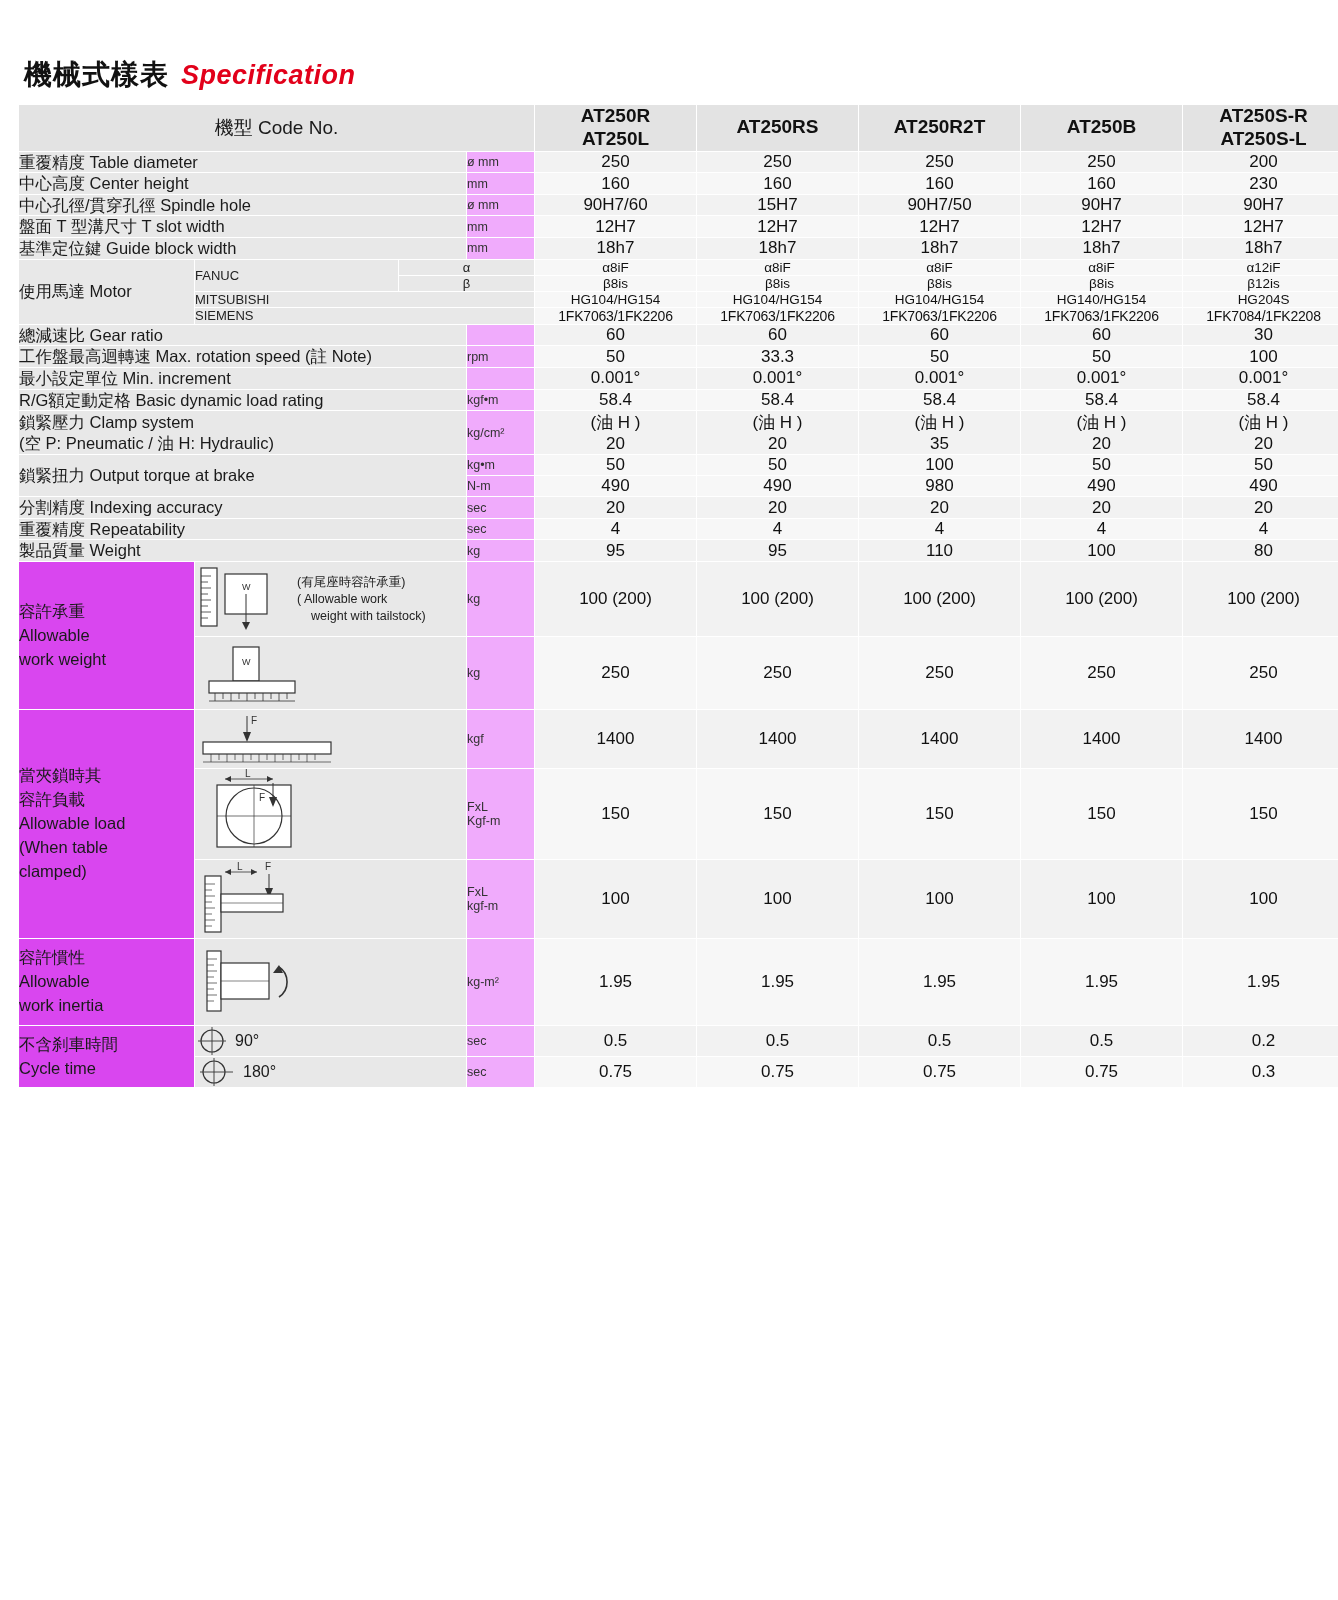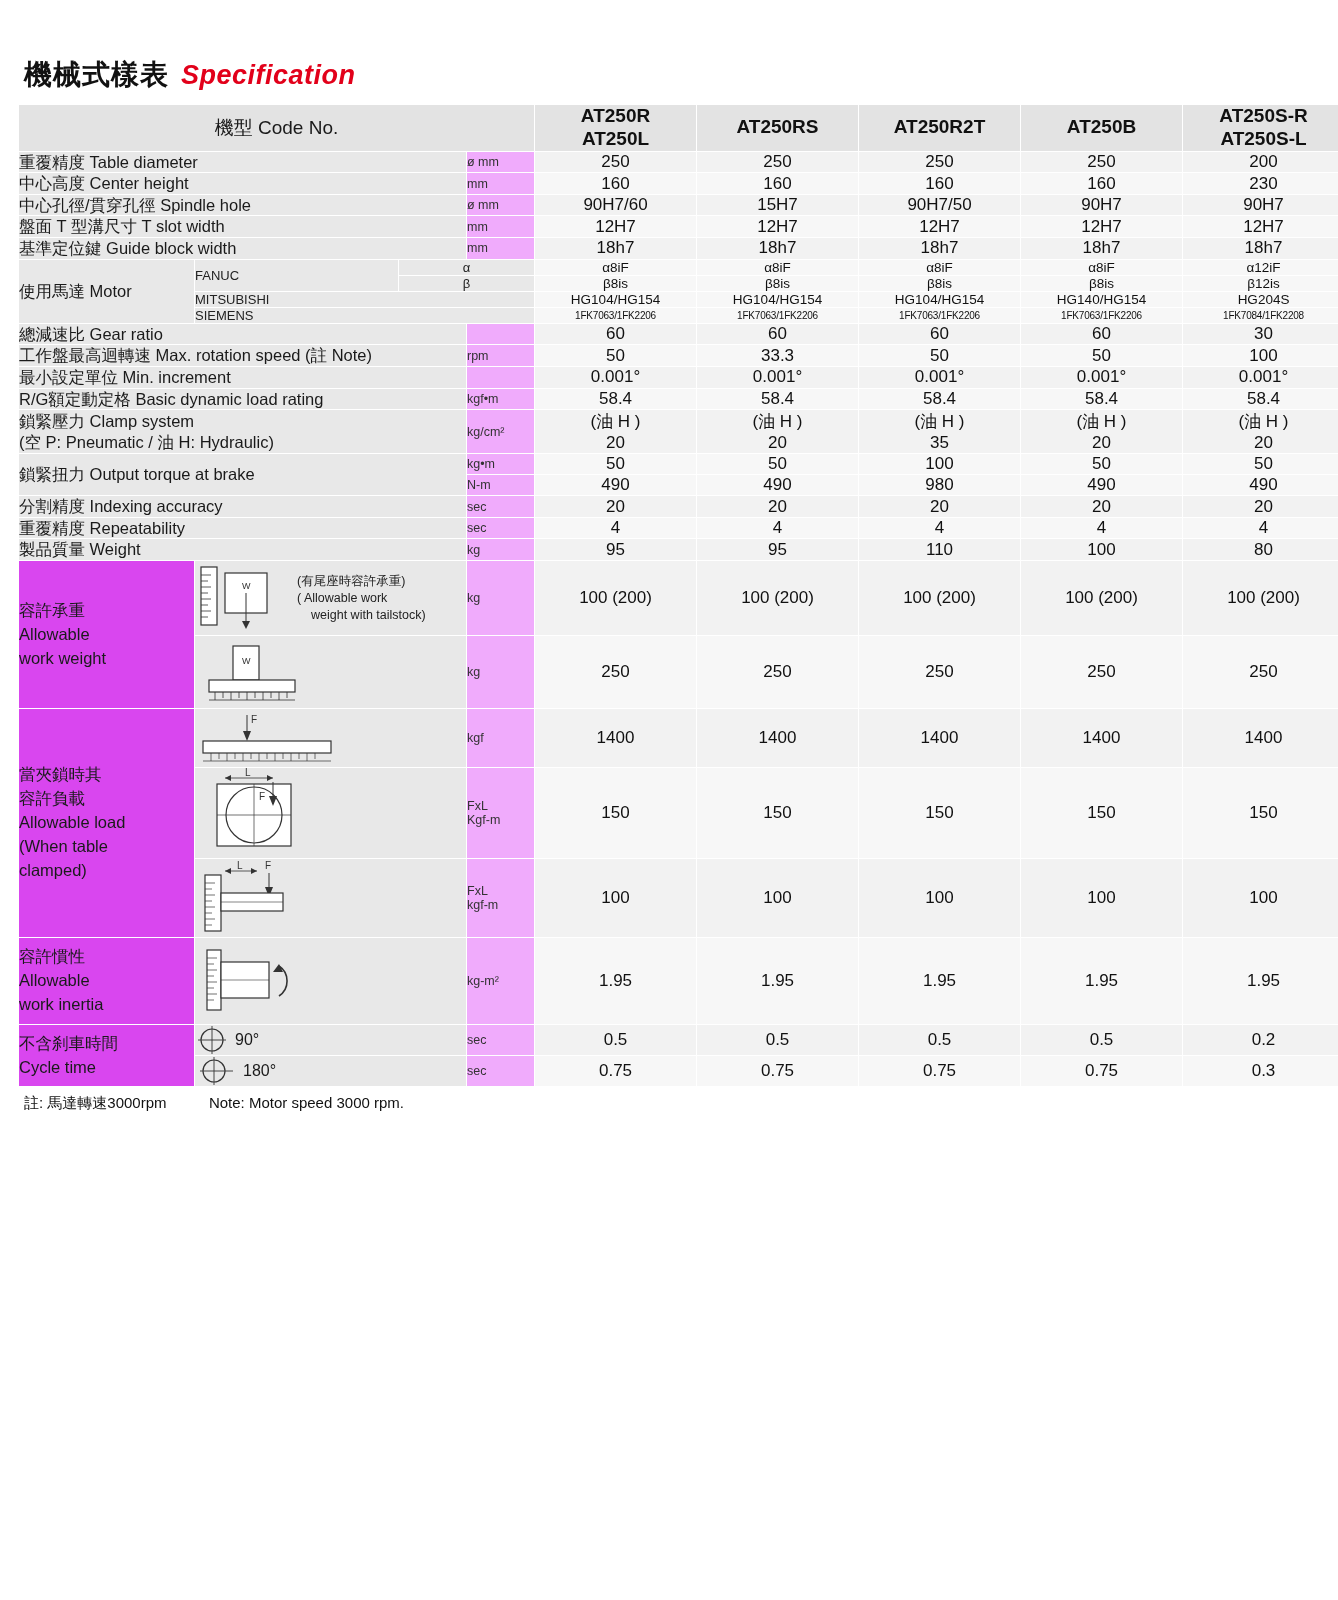--- a/index.html
+++ b/index.html
@@ -74,21 +74,21 @@
   }
   .sub.center { text-align: center; }
   .val {
     background: #f2f2f2;
     text-align: center;
     font-size: 17px;
     padding: 8px 2px;
     color: #111;
   }
   .val.small { font-size: 13.5px; }
-  .val.vsmall { font-size: 10px; letter-spacing: -0.2px; }
+  .val.vsmall { font-size: 14px; letter-spacing: -0.2px; }
   tr.alt .val { background: #f7f7f7; }
   .hdr-lbl {
     background: #e3e3e3;
     font-size: 19px;
     font-weight: normal;
     padding: 10px 8px 10px 10px;
     text-align: center;
   }
   .hdr {
     background: #e3e3e3;
@@ -623,19 +623,14 @@
       <td class="unit">sec</td>
       <td class="val">0.75</td>
       <td class="val">0.75</td>
       <td class="val">0.75</td>
       <td class="val">0.75</td>
       <td class="val">0.3</td>
     </tr>
   </tbody>
     </table>
 
-  <div class="footnote">
-    <span>註: 馬達轉速3000rpm</span>
-    <span class="gap"></span>
-    <span>Note: Motor speed 3000 rpm.</span>
-  </div>
 
 </div>
 
 </body></html>

